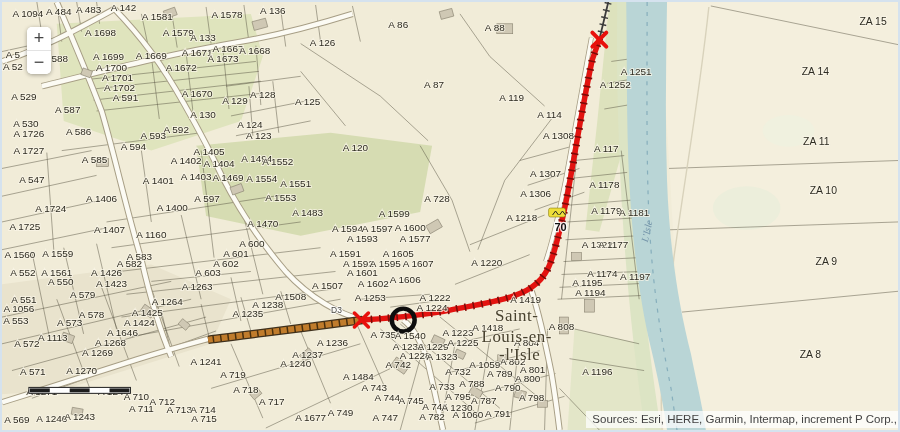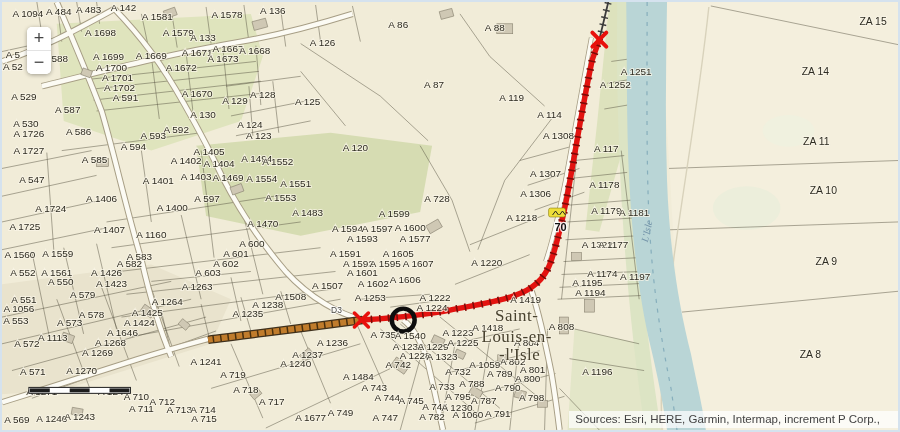--- a/index.html
+++ b/index.html
@@ -18,21 +18,21 @@
   .roadlab{font-size:8.5px;fill:#4a4a44;text-anchor:middle;paint-order:stroke;
            stroke:rgba(255,255,255,.8);stroke-width:2px;}
   .shieldnum{font-size:11px;font-weight:bold;fill:#111;text-anchor:middle;
              paint-order:stroke;stroke:rgba(255,255,255,.85);stroke-width:2.5px;}
   #zoomctl{position:absolute;left:25px;top:25px;width:24px;background:#fff;
            border-radius:5px;box-shadow:0 1px 4px rgba(0,0,0,.35);overflow:hidden;}
   #zoomctl .zbtn{width:24px;height:23px;line-height:22px;text-align:center;
            font-size:18px;color:#444;cursor:pointer;user-select:none;background:#fff;}
   #zoomctl .zdiv{height:1px;background:#e3e3e3;}
   #attrib{position:absolute;right:0;bottom:2px;background:rgba(255,255,255,.72);
-          color:#424242;font-size:11.5px;padding:2px 18px 3px 6px;white-space:nowrap;}
+          color:#424242;font-size:11.5px;padding:2px 1px 3px 6px;white-space:nowrap;}
 </style>
 </head>
 <body>
 
 <div id="frame">
   <svg id="map-svg" viewBox="0 0 900 432" preserveAspectRatio="none">
 
     <rect x="0" y="0" width="900" height="432" fill="#f1ecd8"></rect>
 
     <path d="M660,0 L900,0 L900,432 L665,432 L678,300 L670,160 Z" fill="#f4efdd"></path>

